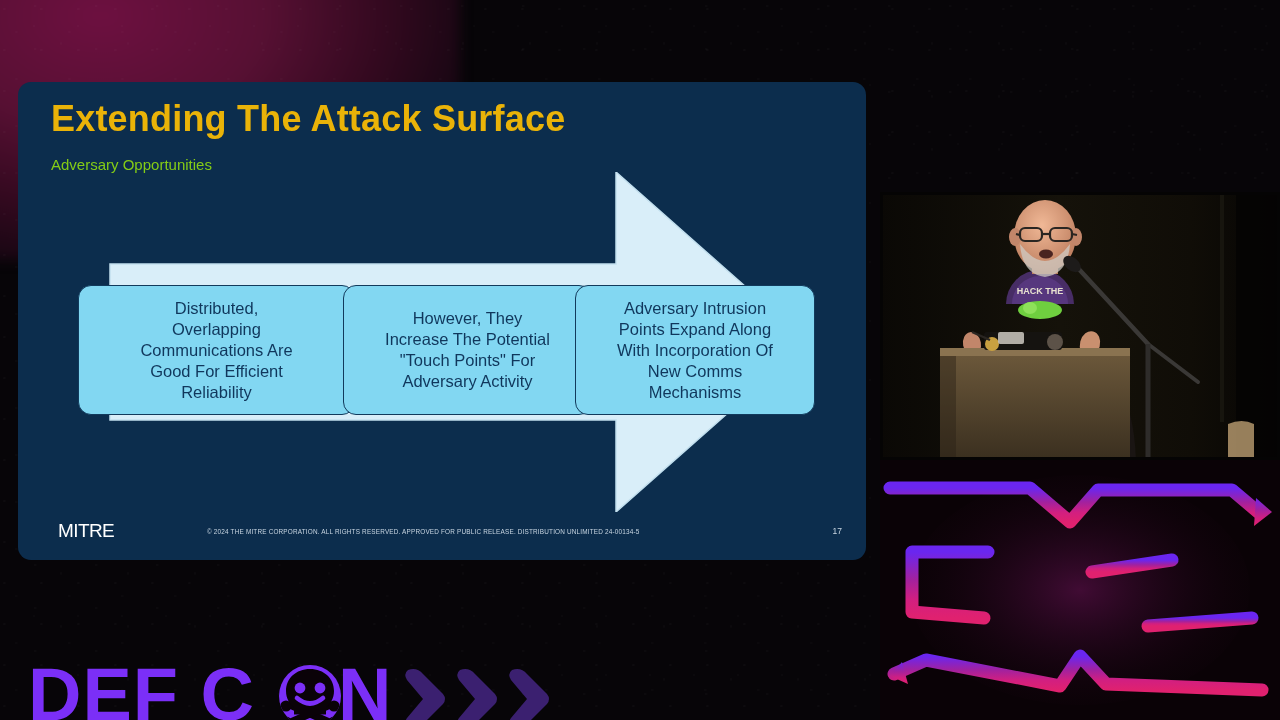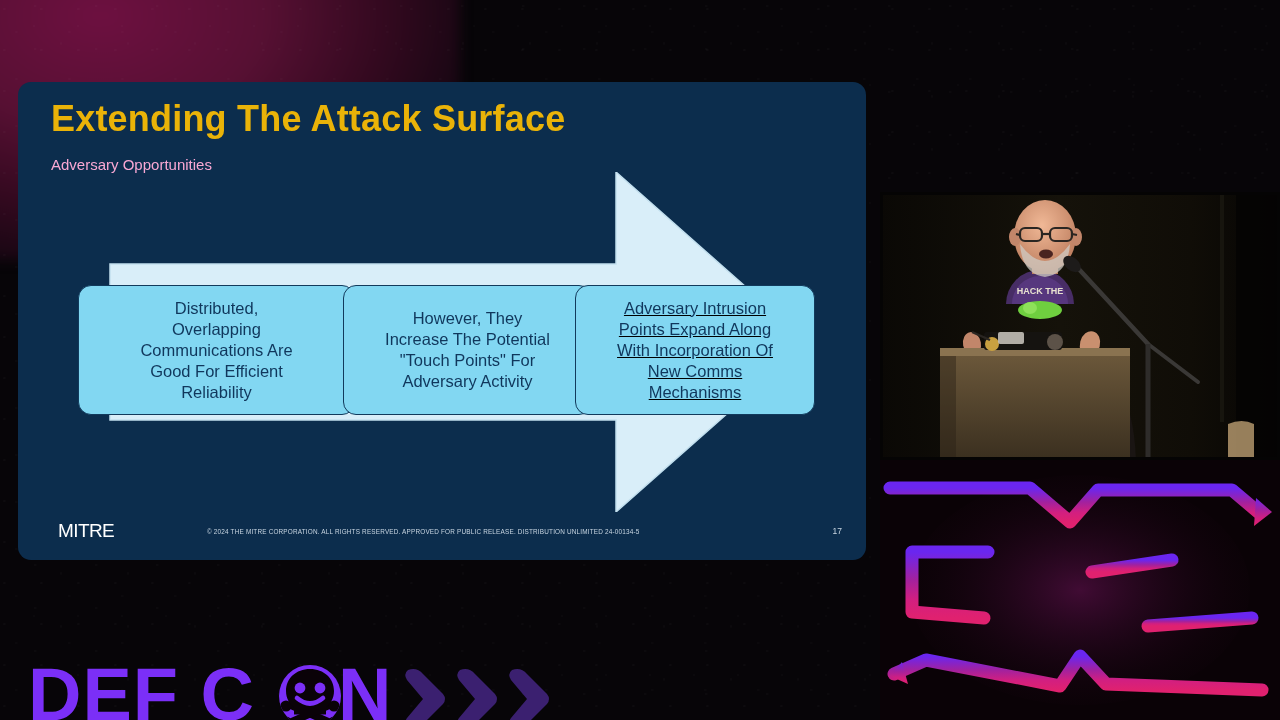--- a/index.html
+++ b/index.html
@@ -33,37 +33,37 @@
     position:absolute; left:18px; top:82px; width:848px; height:478px;
     background:#0c2d4d; border-radius:13px; overflow:hidden;
   }
   #slide-title {
     position:absolute; left:33px; top:16px;
     font-size:36px; font-weight:bold; color:#eab308; letter-spacing:.2px;
     white-space:nowrap;
   }
   #slide-subtitle {
     position:absolute; left:33px; top:74px;
-    font-size:15px; color:#f9a8d4; font-weight:400;
+    font-size:15px; color:#84cc16; font-weight:400;
   }
 
   
   #arrow-wrap { position:absolute; left:0; top:90px; width:848px; height:340px; }
   #arrow-svg { display:block; width:100%; height:100%; }
 
   
   .pbox {
     position:absolute; top:203px; height:130px;
     background:#82d7f2; border:1.6px solid #123a5c; border-radius:13px;
     display:flex; align-items:center; justify-content:center;
     padding:4px 8px;
   }
   #pbox-0 { left:60px;  width:277px;align-items:center; }
   #pbox-1 { left:325px; width:249px; }
-  #pbox-2 { left:557px; width:240px;text-decoration:underline; }
+  #pbox-2 { left:557px; width:240px; }
   .pbox-text {
     color:#10375c; font-size:16.5px; line-height:21px; text-align:center;
     font-weight:400; white-space:pre-line;
   }
 
   
   #mitre-logo {
     position:absolute; left:40px; top:438px;
     font-size:19px; font-weight:normal; color:#ffffff; letter-spacing:-.6px;
   }

